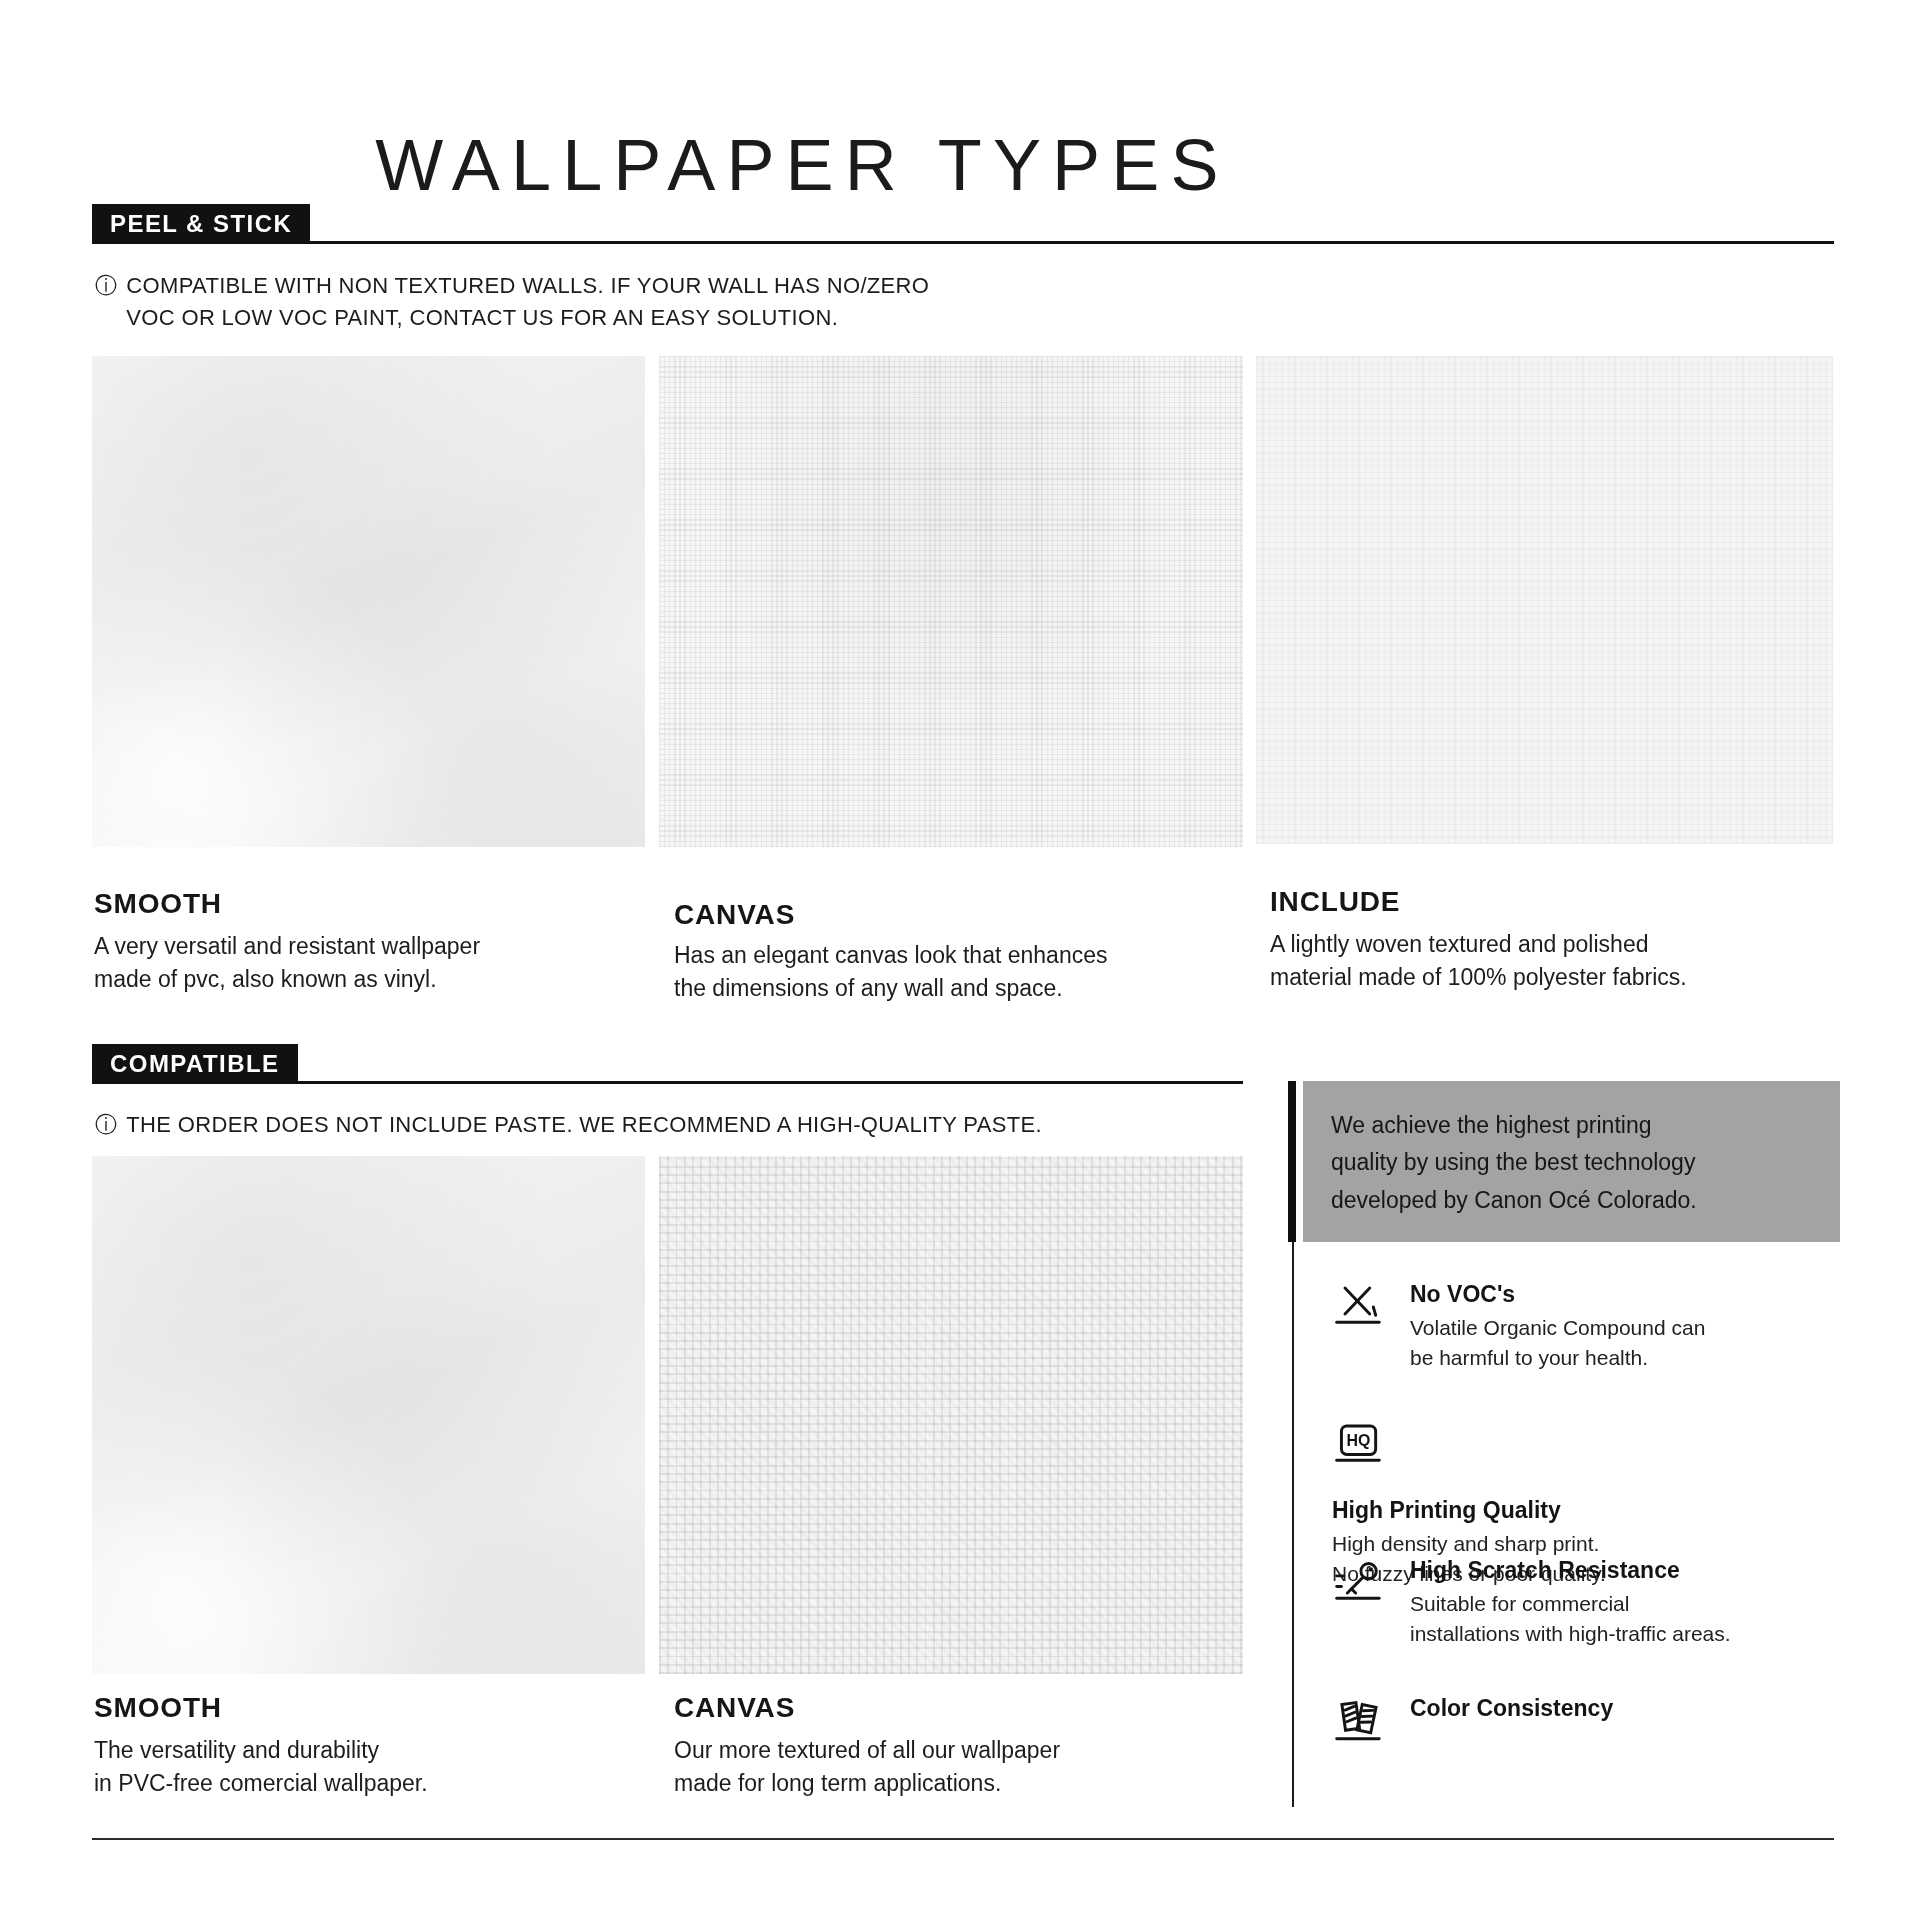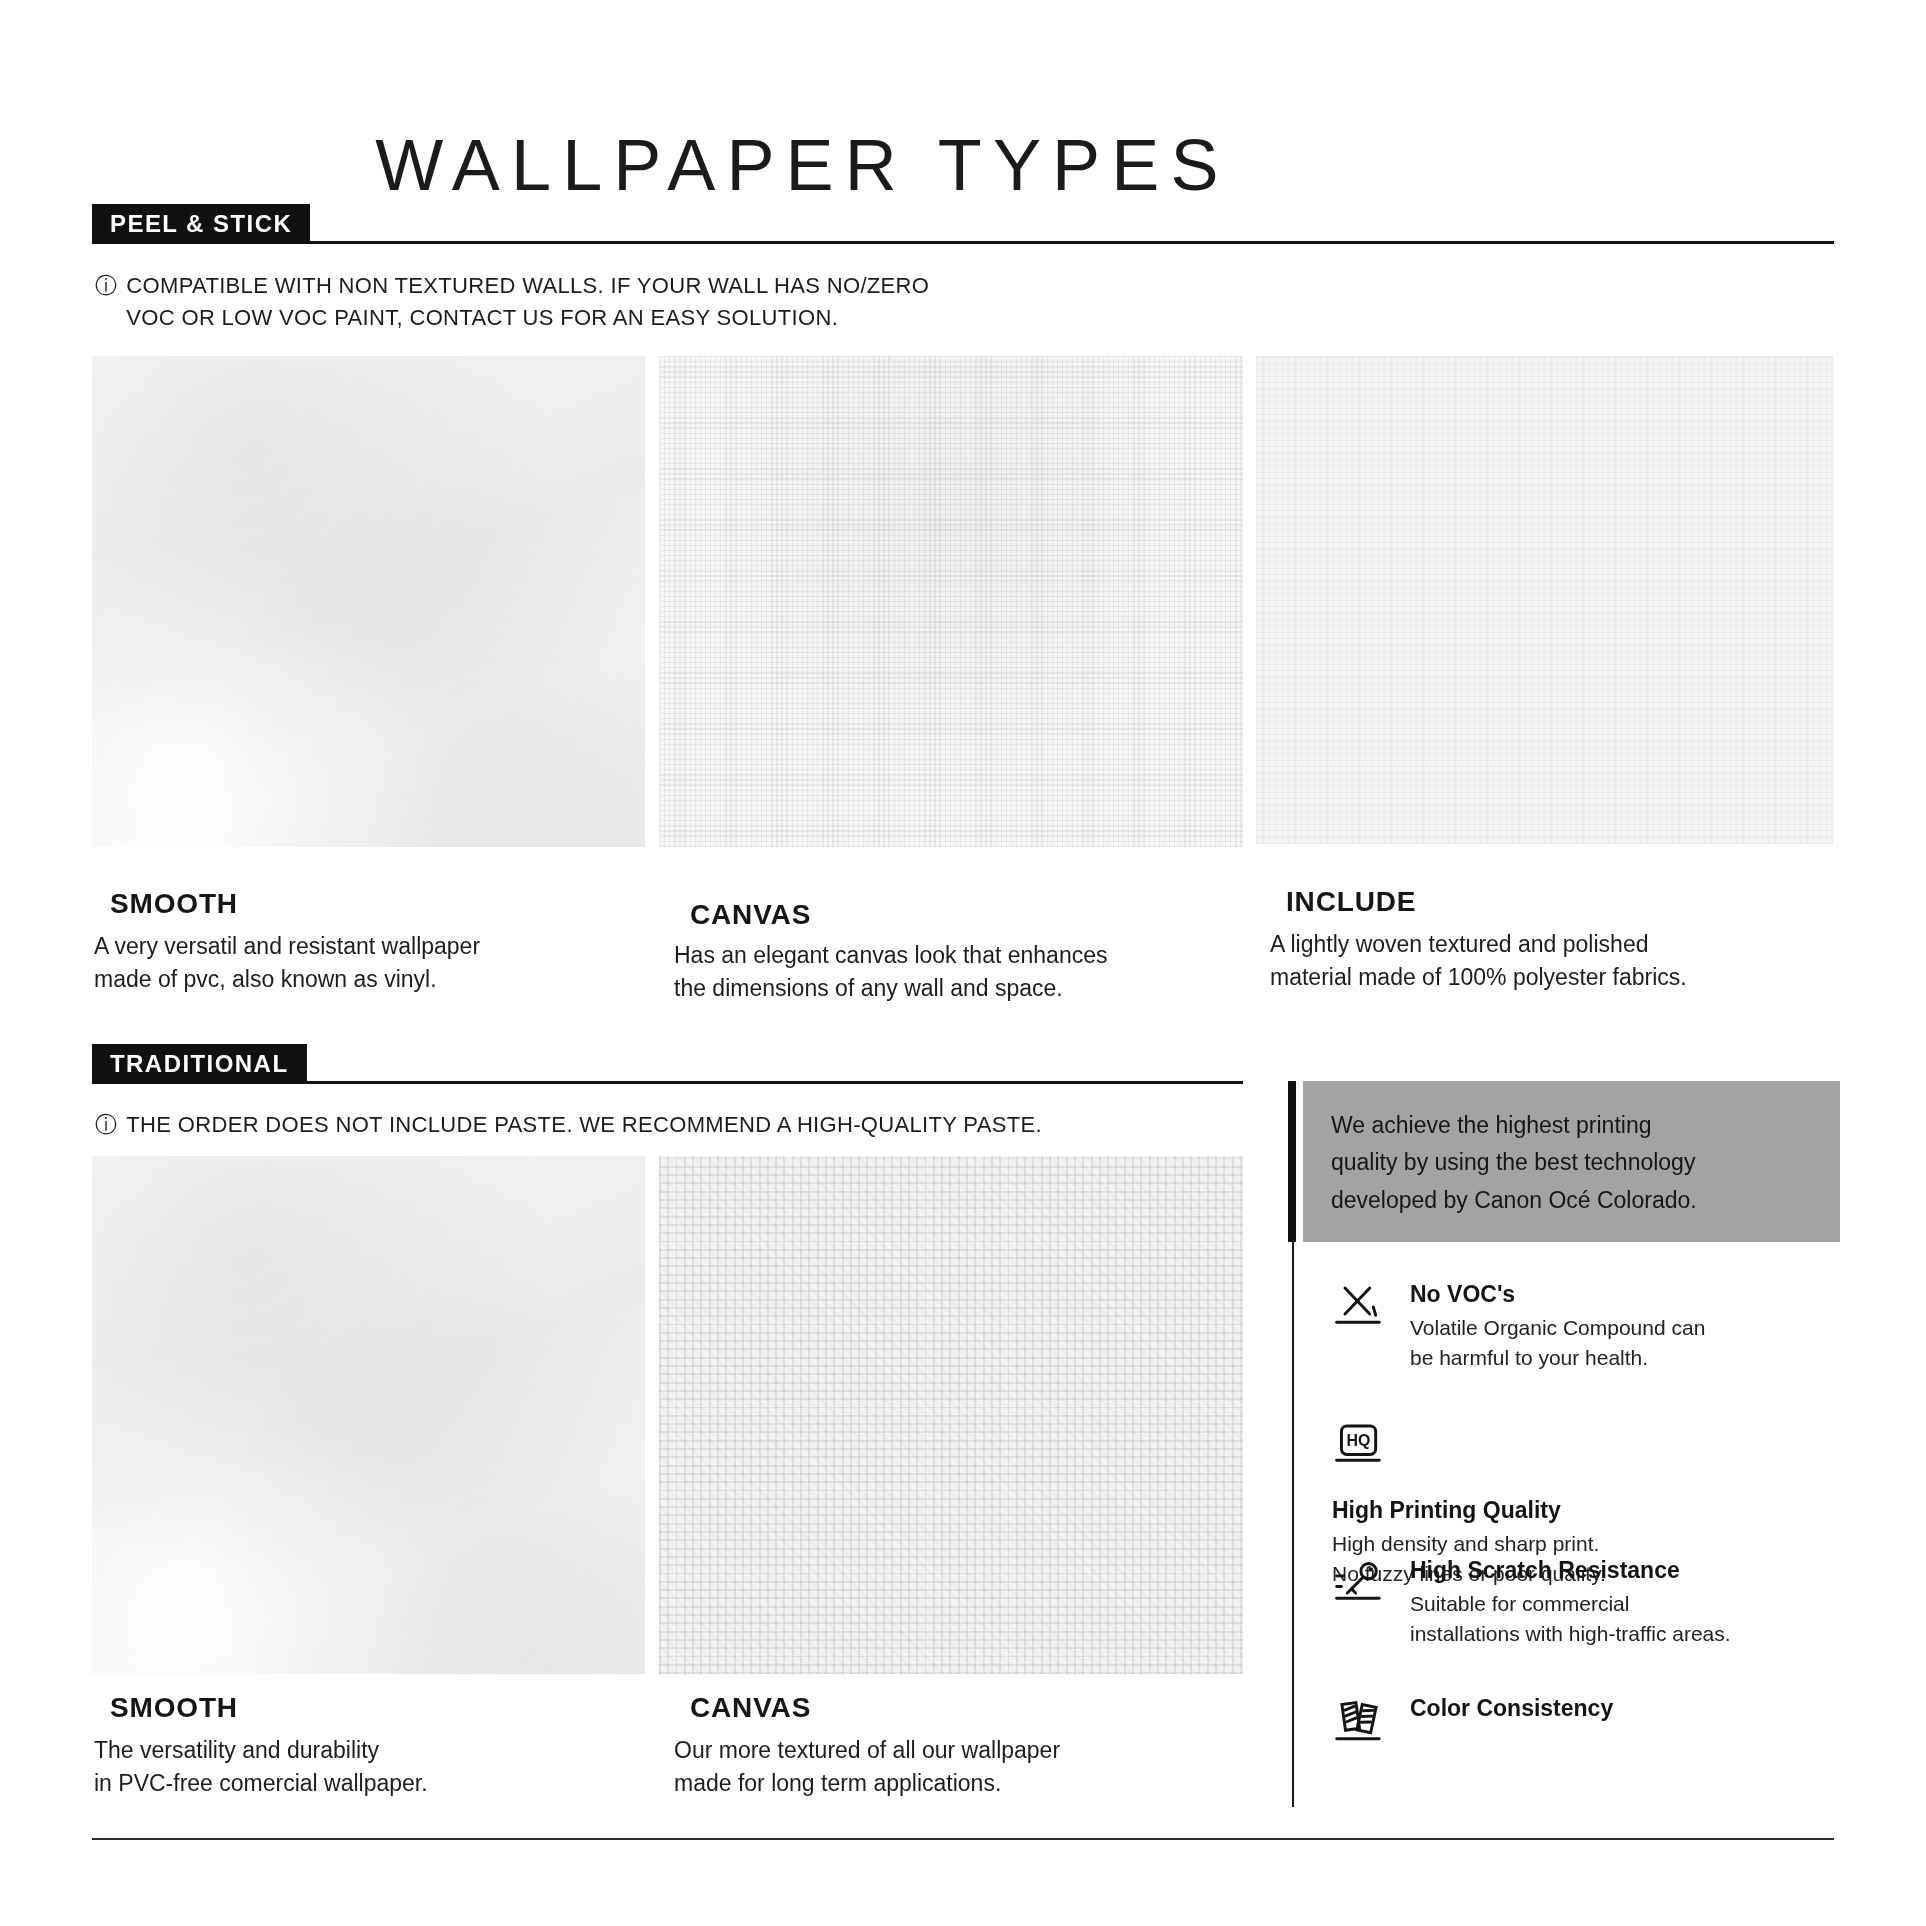--- a/index.html
+++ b/index.html
@@ -30,21 +30,21 @@
   .tex-fabric{background:
     repeating-linear-gradient(0deg, rgba(60,60,70,0.04) 0 1.3px, transparent 1.3px 6.4px),
     repeating-linear-gradient(90deg, rgba(60,60,70,0.04) 0 1.3px, transparent 1.3px 6.4px),
     #f3f4f5;}
   .tex-canvas-coarse{background:
     repeating-linear-gradient(0deg, rgba(0,0,0,0.075) 0 1.9px, transparent 1.9px 8.3px),
     repeating-linear-gradient(90deg, rgba(0,0,0,0.075) 0 1.9px, transparent 1.9px 8.3px),
     repeating-linear-gradient(45deg, rgba(0,0,0,0.02) 0 4.5px, transparent 4.5px 9px),
     #f4f4f4;}
 
-  .swatch-name{font-size:28px;font-weight:700;letter-spacing:0.03em;color:#161616;margin-left:16px;}
+  .swatch-name{font-size:28px;font-weight:700;letter-spacing:0.03em;color:#161616;}
   .swatch-desc{font-size:23px;line-height:1.42;color:#1d1d1d;white-space:pre-line;}
 
   .quality-box{background:#a3a3a3;width:537px;box-sizing:border-box;padding:26px 28px;font-size:23px;line-height:1.62;white-space:pre-line;color:#161616;}
   .black-bar{background:#111;}
 
   .feature{display:flex;gap:19px;align-items:flex-start;}
   .feature-icon{width:59px;height:59px;flex:0 0 59px;}
   .feature-title{font-size:23px;font-weight:700;color:#141414;margin-bottom:5.1px;}
   .feature-desc{font-size:21px;line-height:1.42;color:#222;white-space:pre-line;}
   .icon-stroke{stroke:#141414;stroke-width:5;fill:none;stroke-linecap:round;}
@@ -72,21 +72,21 @@
 <div class="abs swatch-name" style="left:1270px;top:886px;">INCLUDE</div>
 
 <div class="abs swatch-desc" style="left:94px;top:930px;width:552px;">A very versatil and resistant wallpaper
 made of pvc, also known as vinyl.</div>
 <div class="abs swatch-desc" style="left:674px;top:939px;width:578px;">Has an elegant canvas look that enhances
 the dimensions of any wall and space.</div>
 <div class="abs swatch-desc" style="left:1270px;top:928px;width:578px;">A lightly woven textured and polished
 material made of 100% polyester fabrics.</div>
 
 <div class="abs rule" style="left:92px;top:1081px;width:1151px;"></div>
-<div class="abs section-label" style="left:92px;top:1044px;">TRADITIONAL</div>
+<div class="abs section-label" style="left:92px;top:1044px;">COMPATIBLE</div>
 
 <div class="abs note" style="left:95px;top:1109px;">
   <span class="info-glyph">ⓘ</span>
   <span class="txt">THE ORDER DOES NOT INCLUDE PASTE. WE RECOMMEND A HIGH-QUALITY PASTE.</span>
 </div>
 
 <div class="abs swatch tex-smooth" style="left:92px;top:1156px;width:553px;height:518px;"></div>
 <div class="abs swatch tex-canvas-coarse" style="left:659px;top:1156px;width:584px;height:518px;"></div>
 
 <div class="abs swatch-name" style="left:94px;top:1692px;">SMOOTH</div>

